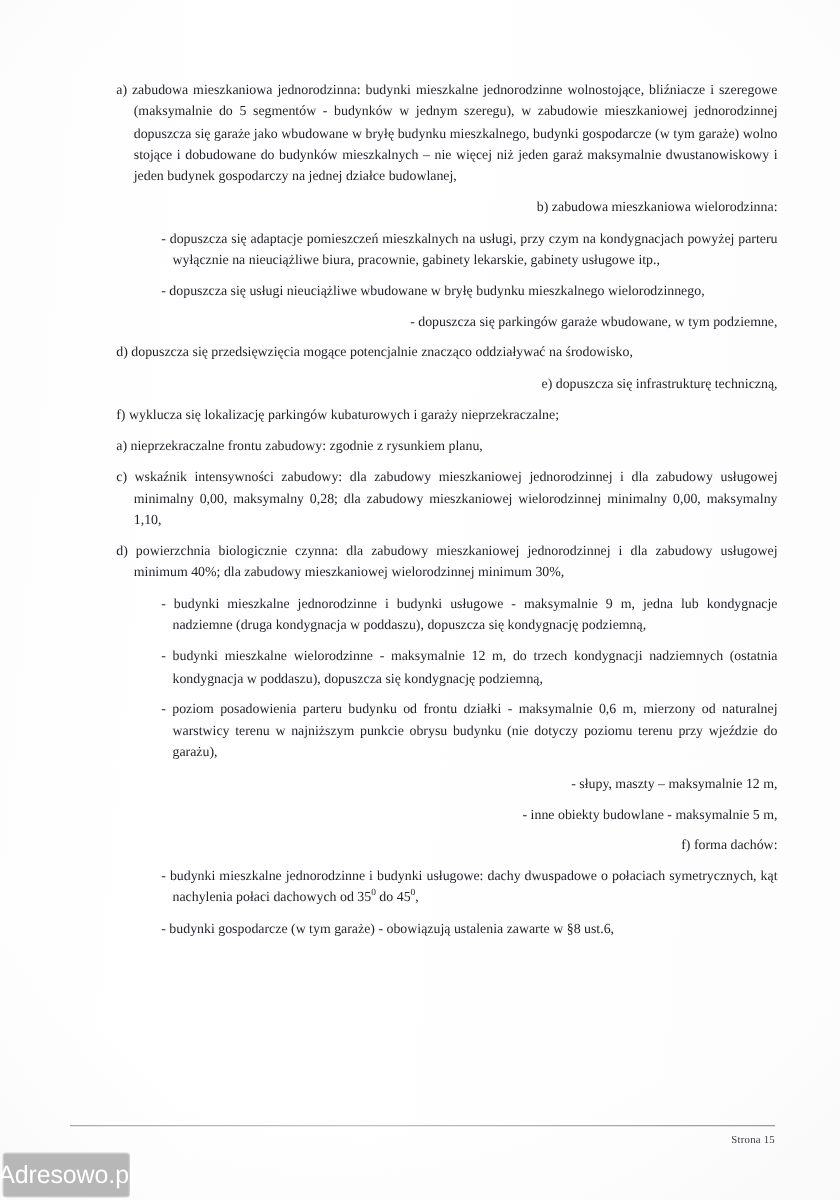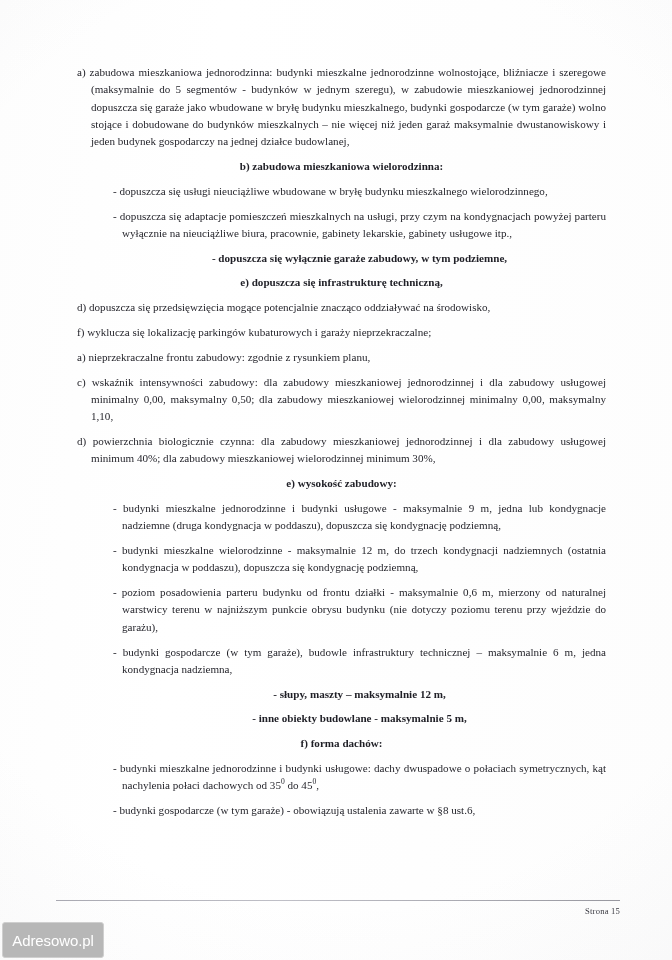--- a/index.html
+++ b/index.html
@@ -28,21 +28,21 @@
   }
 
   .page {
     position: absolute;
     inset: 0;
     z-index: 1;
   }
 
   .doc-body {
     position: absolute;
-    left: 60px;
+    left: 76px;
     top: 64px;
     width: 546px;
   }
 
   
   .para {
     font-size: 11.1px;
     line-height: 1.56;
     text-align: justify;
     text-justify: inter-word;
@@ -63,21 +63,21 @@
     margin-left: 31px;
   }
   
   .lvl-dash {
     padding-left: 0px;
     text-indent: -9px;
     margin-left: 62px;
   }
 
   
-  .nojust { text-align: center; font-weight: bold; }
+  .nojust { text-align: right; }
 
   sup {
     font-size: 0.68em;
     vertical-align: super;
     line-height: 0;
   }
 
   
   .footer-rule {
     position: absolute;
@@ -109,48 +109,46 @@
     border: 1px solid #cfcfcf;
     border-radius: 3px;
     display: flex;
     align-items: center;
     justify-content: center;
     z-index: 5;
   }
   .watermark-text {
     color: #ffffff;
     font-family: "Liberation Sans", "DejaVu Sans", sans-serif;
-    font-size: 15px;
+    font-size: 20px;
     letter-spacing: -0.1px;
   }
 </style>
 </head>
 <body>
 
 <div class="scan-tint"></div>
 
 <div class="page">
 
   <div class="doc-body">
       <p class="para lvl-let">a) zabudowa mieszkaniowa jednorodzinna: budynki mieszkalne jednorodzinne wolnostojące, bliźniacze i szeregowe (maksymalnie do 5 segmentów - budynków w jednym szeregu), w zabudowie mieszkaniowej jednorodzinnej dopuszcza się garaże jako wbudowane w bryłę budynku mieszkalnego, budynki gospodarcze (w tym garaże) wolno stojące i dobudowane do budynków mieszkalnych – nie więcej niż jeden garaż maksymalnie dwustanowiskowy i jeden budynek gospodarczy na jednej działce budowlanej,</p>
       <p class="para lvl-let nojust">b) zabudowa mieszkaniowa wielorodzinna:</p>
+      <p class="para lvl-dash">- dopuszcza się adaptacje pomieszczeń mieszkalnych na usługi, przy czym na kondygnacjach powyżej parteru wyłącznie na nieuciążliwe biura, pracownie, gabinety lekarskie, gabinety usługowe itp.,</p>
       <p class="para lvl-dash">- dopuszcza się usługi nieuciążliwe wbudowane w bryłę budynku mieszkalnego wielorodzinnego,</p>
-      <p class="para lvl-dash">- dopuszcza się adaptacje pomieszczeń mieszkalnych na usługi, przy czym na kondygnacjach powyżej parteru wyłącznie na nieuciążliwe biura, pracownie, gabinety lekarskie, gabinety usługowe itp.,</p>
-      <p class="para lvl-dash nojust">- dopuszcza się wyłącznie garaże zabudowy, w tym podziemne,</p>
+      <p class="para lvl-dash nojust">- dopuszcza się parkingów garaże wbudowane, w tym podziemne,</p>
+      <p class="para lvl-let">d) dopuszcza się przedsięwzięcia mogące potencjalnie znacząco oddziaływać na środowisko,</p>
       <p class="para lvl-let nojust">e) dopuszcza się infrastrukturę techniczną,</p>
-      <p class="para lvl-let">d) dopuszcza się przedsięwzięcia mogące potencjalnie znacząco oddziaływać na środowisko,</p>
       <p class="para lvl-let">f) wyklucza się lokalizację parkingów kubaturowych i garaży nieprzekraczalne;</p>
       <p class="para lvl-let">a) nieprzekraczalne frontu zabudowy: zgodnie z rysunkiem planu,</p>
-      <p class="para lvl-let">c) wskaźnik intensywności zabudowy: dla zabudowy mieszkaniowej jednorodzinnej i dla zabudowy usługowej minimalny 0,00, maksymalny 0,50; dla zabudowy mieszkaniowej wielorodzinnej minimalny 0,00, maksymalny 1,10,</p>
+      <p class="para lvl-let">c) wskaźnik intensywności zabudowy: dla zabudowy mieszkaniowej jednorodzinnej i dla zabudowy usługowej minimalny 0,00, maksymalny 0,28; dla zabudowy mieszkaniowej wielorodzinnej minimalny 0,00, maksymalny 1,10,</p>
       <p class="para lvl-let">d) powierzchnia biologicznie czynna: dla zabudowy mieszkaniowej jednorodzinnej i dla zabudowy usługowej minimum 40%; dla zabudowy mieszkaniowej wielorodzinnej minimum 30%,</p>
-      <p class="para lvl-let nojust">e) wysokość zabudowy:</p>
       <p class="para lvl-dash">- budynki mieszkalne jednorodzinne i budynki usługowe - maksymalnie 9 m, jedna lub kondygnacje nadziemne (druga kondygnacja w poddaszu), dopuszcza się kondygnację podziemną,</p>
       <p class="para lvl-dash">- budynki mieszkalne wielorodzinne - maksymalnie 12 m, do trzech  kondygnacji nadziemnych (ostatnia kondygnacja w poddaszu), dopuszcza się kondygnację podziemną,</p>
       <p class="para lvl-dash">- poziom posadowienia parteru budynku od frontu działki - maksymalnie 0,6 m, mierzony od naturalnej warstwicy terenu w najniższym punkcie obrysu budynku (nie dotyczy poziomu terenu przy wjeździe do garażu),</p>
-      <p class="para lvl-dash">- budynki gospodarcze (w tym garaże), budowle infrastruktury technicznej – maksymalnie 6 m, jedna kondygnacja nadziemna,</p>
       <p class="para lvl-dash nojust">- słupy, maszty – maksymalnie 12 m,</p>
       <p class="para lvl-dash nojust">- inne obiekty budowlane - maksymalnie 5 m,</p>
       <p class="para lvl-let nojust">f) forma dachów:</p>
       <p class="para lvl-dash">- budynki mieszkalne jednorodzinne i budynki usługowe: dachy dwuspadowe o połaciach symetrycznych, kąt nachylenia połaci dachowych od 35<sup>0</sup> do 45<sup>0</sup>,</p>
       <p class="para lvl-dash">- budynki gospodarcze (w tym garaże) - obowiązują ustalenia zawarte w §8 ust.6,</p>
     </div>
 
   <div class="footer-rule"></div>
   <div class="footer-page">Strona 15</div>
 

